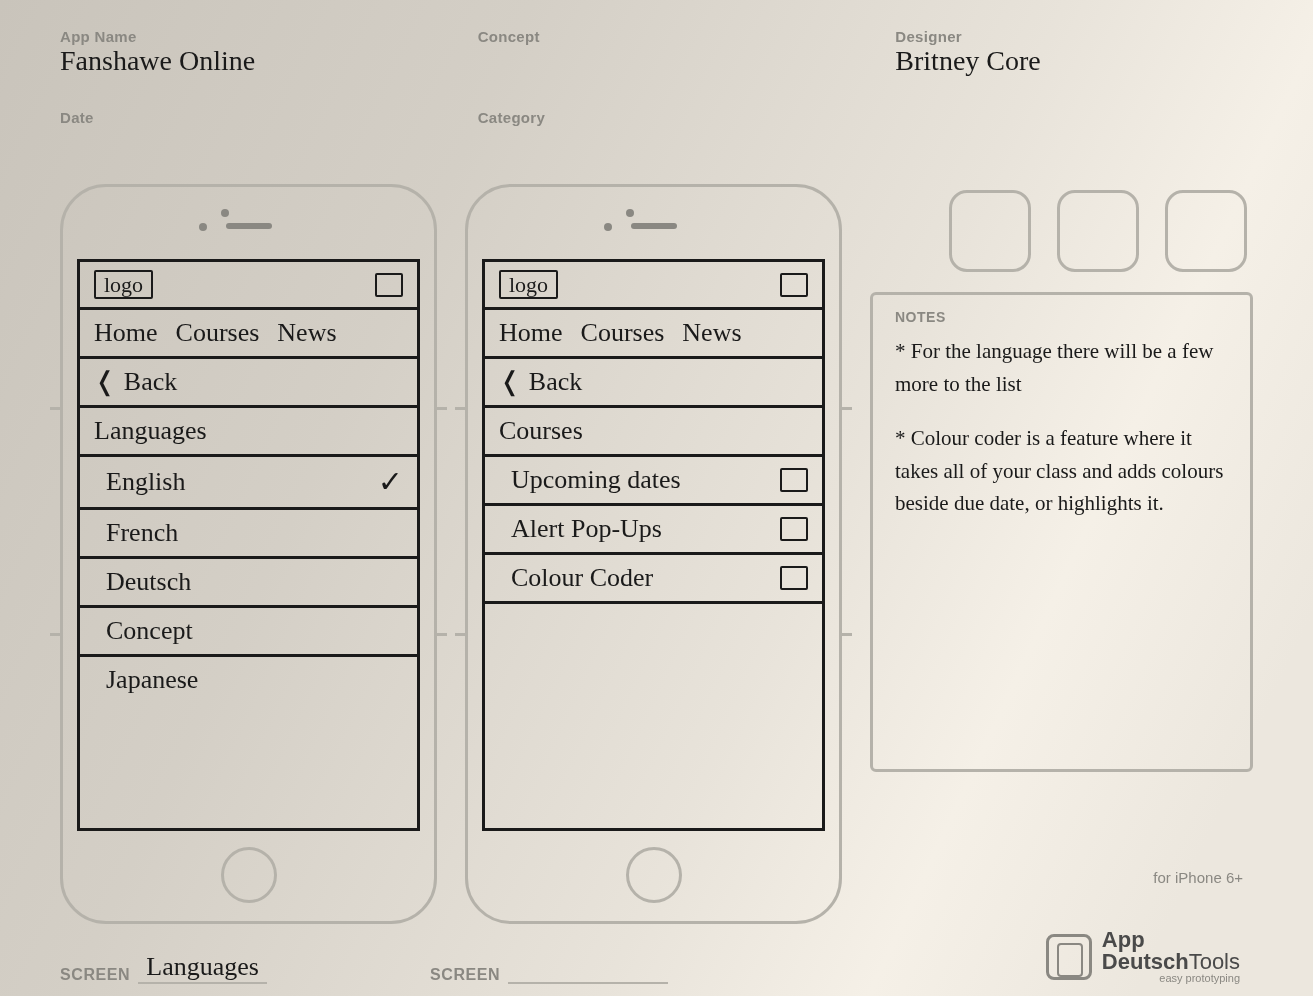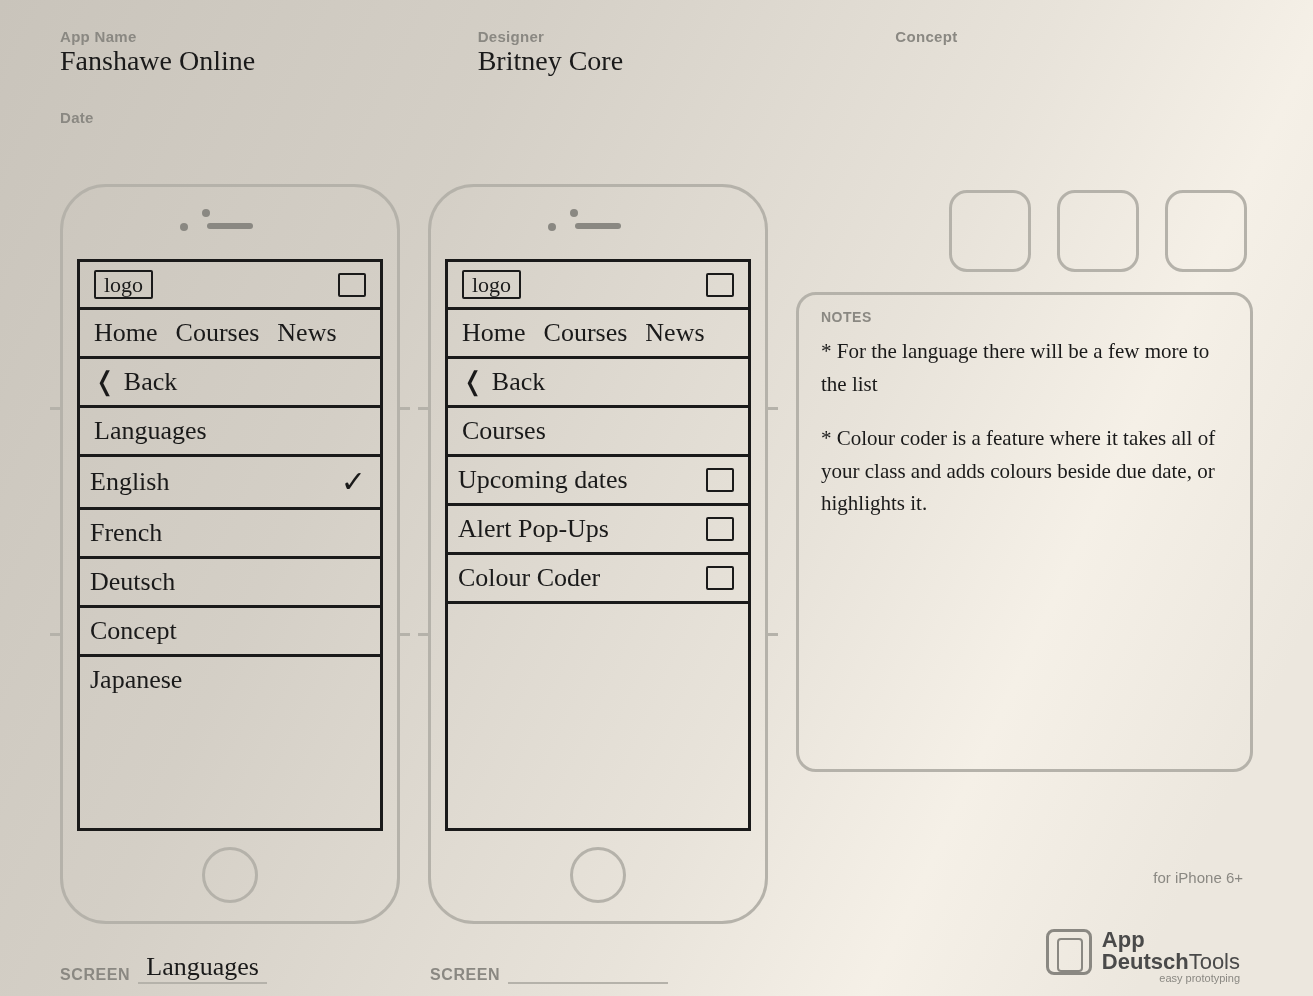--- a/index.html
+++ b/index.html
@@ -21,21 +21,21 @@
   
   .meta-row{display:flex;gap:60px;margin-bottom:8px;}
   .meta-col{flex:1;}
   .meta-label{font-size:15px;color:var(--grey);font-weight:600;letter-spacing:.3px;margin-bottom:2px;}
   .meta-value{font-family:"Comic Sans MS","Segoe Script",cursive;color:var(--ink);font-size:28px;min-height:34px;line-height:1;}
   .meta-row2{margin-top:28px;}
   
   .main{display:flex;gap:28px;margin-top:22px;align-items:flex-start;}
   
   .phone{
-    width:340px;height:740px;border:3px solid var(--grey-light);border-radius:46px;
+    width:377px;height:740px;border:3px solid var(--grey-light);border-radius:46px;
     position:relative;flex-shrink:0;
     background:transparent;
   }
   .speaker-dot{position:absolute;top:22px;left:50%;width:8px;height:8px;border-radius:50%;background:var(--grey);transform:translateX(-28px);}
   .speaker-bar{position:absolute;top:36px;left:50%;width:46px;height:6px;border-radius:4px;background:var(--grey);transform:translateX(-23px);}
   .camera-dot{position:absolute;top:36px;left:50%;width:8px;height:8px;border-radius:50%;background:var(--grey);transform:translateX(-50px);}
   .screen{
     position:absolute;top:72px;left:14px;right:14px;bottom:90px;
     border:3px solid var(--ink);
   }
@@ -52,69 +52,73 @@
     padding:8px 14px;display:flex;align-items:center;gap:12px;
     font-family:"Comic Sans MS","Segoe Script",cursive;color:var(--ink);
     font-size:26px;line-height:1.15;
   }
   .row.small{font-size:24px;}
   .logo-box{border:2.5px solid var(--ink);padding:0 8px;font-size:22px;border-radius:2px;}
   .sq{width:28px;height:24px;border:2.5px solid var(--ink);margin-left:auto;border-radius:2px;}
   .nav-tabs{justify-content:flex-start;gap:18px;}
   .chev{font-size:26px;margin-right:-4px;}
   .check{margin-left:auto;font-size:30px;}
-  .indent{padding-left:10px;}
+  .indent{padding-left:26px;}
   
   .rightcol{flex:1;display:flex;flex-direction:column;gap:20px;}
   .icon-row{display:flex;gap:26px;justify-content:flex-end;margin-top:6px;margin-right:6px;}
   .icon-box{width:82px;height:82px;border:3px solid var(--grey-light);border-radius:18px;}
   .notes{
-    border:3px solid var(--grey-light);border-radius:20px;
+    border:3px solid var(--grey-light);border-radius:6px;
     padding:14px 22px 22px 22px;min-height:480px;
   }
   .notes-label{font-size:14px;color:var(--grey);font-weight:700;letter-spacing:.5px;margin-bottom:10px;}
   .note-text{font-family:"Comic Sans MS","Segoe Script",cursive;color:var(--ink);font-size:21px;line-height:1.55;margin-bottom:22px;white-space:pre-line;}
   
   .footer-row{position:absolute;left:60px;bottom:12px;display:flex;gap:40px;align-items:flex-end;width:1200px;}
   .screen-label{font-size:16px;color:var(--grey);font-weight:700;letter-spacing:.6px;}
   .screen-name{font-family:"Comic Sans MS","Segoe Script",cursive;color:var(--ink);font-size:26px;margin-left:8px;border-bottom:2px solid var(--grey-light);padding:0 8px;}
   .footer-item{display:flex;align-items:flex-end;}
-  .brand{margin-left:auto;display:flex;gap:10px;margin-right:20px;}
+  .brand{margin-left:auto;display:flex;align-items:center;gap:10px;margin-right:20px;}
   .brand-icon{width:46px;height:46px;border:3px solid var(--grey);border-radius:8px;position:relative;}
   .brand-icon::after{content:"";position:absolute;top:6px;left:8px;width:22px;height:30px;border:2px solid var(--grey);border-radius:4px;}
   .brand-text{line-height:1;}
   .brand-text .l1{font-size:22px;font-weight:800;color:#4a4a4a;}
   .brand-text .l2{font-size:22px;font-weight:800;color:#4a4a4a;}
   .brand-text .l2 span{font-weight:400;}
   .brand-text .tag{font-size:11px;color:var(--grey);text-align:right;}
   .for-iphone{position:absolute;right:70px;bottom:110px;color:var(--grey);font-size:15px;}
 </style>
 </head>
 <body>
 
 <div class="sheet">
 
   <div class="meta-row">
     <div class="meta-col">
       <div class="meta-label">App Name</div>
       <div class="meta-value">Fanshawe Online</div>
     </div>
     <div class="meta-col">
+      <div class="meta-label">Concept</div>
+      <div class="meta-value"></div>
+    </div>
+    <div class="meta-col">
       <div class="meta-label">Designer</div>
       <div class="meta-value">Britney Core</div>
     </div>
-    <div class="meta-col">
-      <div class="meta-label">Concept</div>
+  </div>
+
+  <div class="meta-row meta-row2">
+    <div class="meta-col">
+      <div class="meta-label">Date</div>
       <div class="meta-value"></div>
     </div>
-  </div>
-
-  <div class="meta-row meta-row2">
-    <div class="meta-col">
-      <div class="meta-label">Date</div>
+    <div class="meta-col">
+      <div class="meta-label">Category</div>
       <div class="meta-value"></div>
     </div>
     <div class="meta-col"></div>
   </div>
 
   <div class="main">
 
     <div class="phone">
       <div class="speaker-dot"></div>
       <div class="camera-dot"></div>

